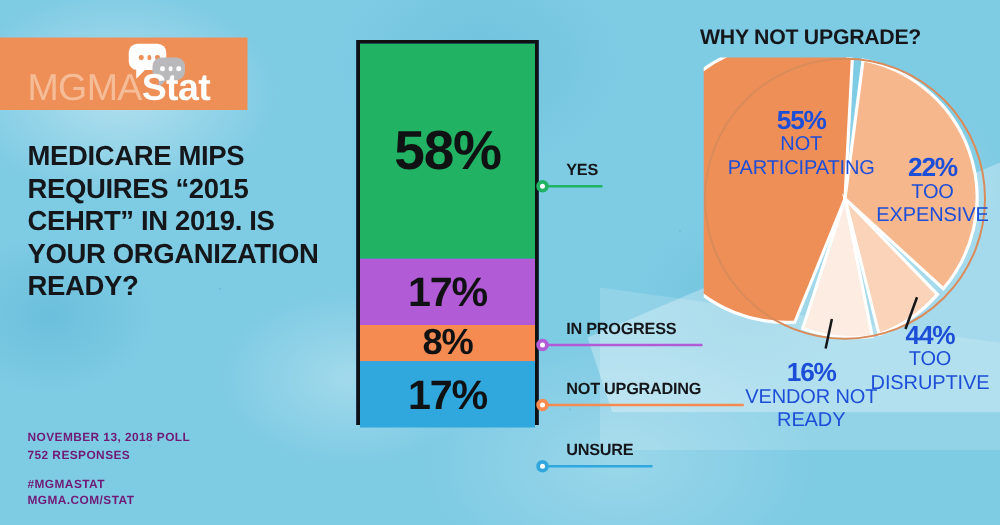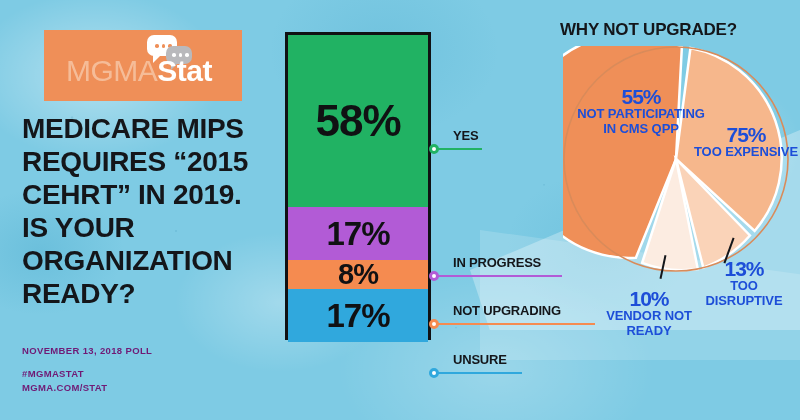--- a/index.html
+++ b/index.html
@@ -47,23 +47,22 @@
     position: absolute;
     left: 480px; top: 230px; width: 320px; height: 130px;
     background: rgba(255,255,255,.16);
     clip-path: polygon(0% 0%, 100% 34%, 100% 100%, 0% 100%);
     pointer-events: none;
   }
 
   
   #logo-bar {
     position: absolute; left: 0; top: 30px;
-    width: 198px; height: 71px;
+    width: 198px; height: 58px;
     background: #ef8f58;
-    margin-left: 44px;
   }
   #logo-inner { position: relative; width: 100%; height: 100%; }
   .bubble {
     position: absolute;
     border-radius: 7px;
   }
   #bubble-white {
     left: 103px; top: 5px; width: 30px; height: 21px;
     background: #ffffff;
   }
@@ -95,21 +94,21 @@
     line-height: 1;
     white-space: nowrap;
   }
   #logo-mgma { color: #f7c5a4; opacity: .85; font-weight: 500; }
   #logo-stat { color: #ffffff; font-weight: 700; }
 
   
   #headline {
     position: absolute; left: 22px; top: 112px;
     width: 250px;
-    font-size: 28px; font-weight: 700; line-height: 1.18;
+    font-size: 22px; font-weight: 700; line-height: 1.18;
     letter-spacing: -0.3px;
     color: #14161a;
     text-transform: uppercase;
   }
 
   
   #footer { position: absolute; left: 22px; top: 344px; color: #701a75; }
   .foot-line { font-size: 9.5px; font-weight: 700; letter-spacing: .35px; line-height: 1.45; text-transform: uppercase; }
   #footer .gap { height: 9px; }
 
@@ -167,21 +166,21 @@
   
   #pie-title {
     position: absolute; left: 560px; top: 20px; width: 230px;
     font-size: 17px; font-weight: 700; letter-spacing: -.2px;
     color: #14161a; text-transform: uppercase;
   }
   #pie-wrap { position: absolute; left: 563px; top: 46px; width: 226px; height: 228px; }
   #pie-svg  { display: block; }
   .pie-lbl { position: absolute; text-align: center; color: #1d4ed8; }
   .pie-lbl .pct  { font-size: 21px; font-weight: 700; letter-spacing: -1px; line-height: 1.02; }
-  .pie-lbl .desc { font-size: 13px; font-weight: 700; letter-spacing: -.1px; line-height: 1.15; text-transform: uppercase; }
+  .pie-lbl .desc { font-size: 16px; font-weight: 400; letter-spacing: -.1px; line-height: 1.15; text-transform: uppercase; }
   #lbl-qpp       { left: 566px; top: 86px;  width: 150px; }
   #lbl-expensive { left: 692px; top: 124px; width: 108px; }
   #lbl-disrupt   { left: 692px; top: 258px; width: 104px; }
   #lbl-vendor    { left: 596px; top: 288px; width: 106px; }
   .leader { position: absolute; background: #14161a; width: 2px; }
   #lead-vendor  { left: 662px; top: 255px; height: 24px; transform: rotate(12deg); }
   #lead-disrupt { left: 728px; top: 237px; height: 27px; transform: rotate(20deg); }
 </style>
 </head>
 <body>
@@ -208,20 +207,21 @@
         </div>
       </div>
       <div id="logo-text"><span id="logo-mgma">MGMA</span><span id="logo-stat">Stat</span></div>
     </div>
   </div>
 
   <div id="headline">MEDICARE MIPS REQUIRES “2015 CEHRT” IN 2019. IS YOUR ORGANIZATION READY?</div>
 
   <div id="footer">
     <div class="foot-line">NOVEMBER 13, 2018 POLL</div>
+    <div class="foot-line">752 RESPONSES</div>
     <div class="gap"></div>
     <div class="foot-line">#MGMASTAT</div>
     <div class="foot-line">MGMA.COM/STAT</div>
   </div>
 
   <div id="bar">
     <div class="seg" id="seg-yes">
       <span class="v">58%</span>
     </div>
     <div class="seg" id="seg-progress">
@@ -268,34 +268,33 @@
       <path fill="#fad3b8" stroke="#ffffff" stroke-width="2.5" d="M 113 113 L 186.95 189.50 A 112 112 0 0 1 140.26 221.64 Z"></path>
 
       <path fill="#fcece1" stroke="#ffffff" stroke-width="2.5" d="M 113 113 L 134.80 223.10 A 112 112 0 0 1 79.13 216.84 Z"></path>
       <circle cx="113" cy="113" r="112" fill="none" stroke="#d98b5a" stroke-width="1.6"></circle>
     </svg>
   </div>
 
   <div class="pie-lbl" id="lbl-qpp">
     <div class="pct">55%</div>
     <div class="desc">NOT PARTICIPATING</div>
-    <div class="desc">IN CMS QPP</div>
   </div>
 
   <div class="pie-lbl" id="lbl-expensive">
-    <div class="pct">75%</div>
+    <div class="pct">22%</div>
     <div class="desc">TOO EXPENSIVE</div>
   </div>
 
   <div class="pie-lbl" id="lbl-disrupt">
-    <div class="pct">13%</div>
+    <div class="pct">44%</div>
     <div class="desc">TOO DISRUPTIVE</div>
   </div>
 
   <div class="pie-lbl" id="lbl-vendor">
-    <div class="pct">10%</div>
+    <div class="pct">16%</div>
     <div class="desc">VENDOR NOT</div>
     <div class="desc">READY</div>
   </div>
 
   <div class="leader" id="lead-vendor"></div>
   <div class="leader" id="lead-disrupt"></div>
 </div>
 
 </body></html>

